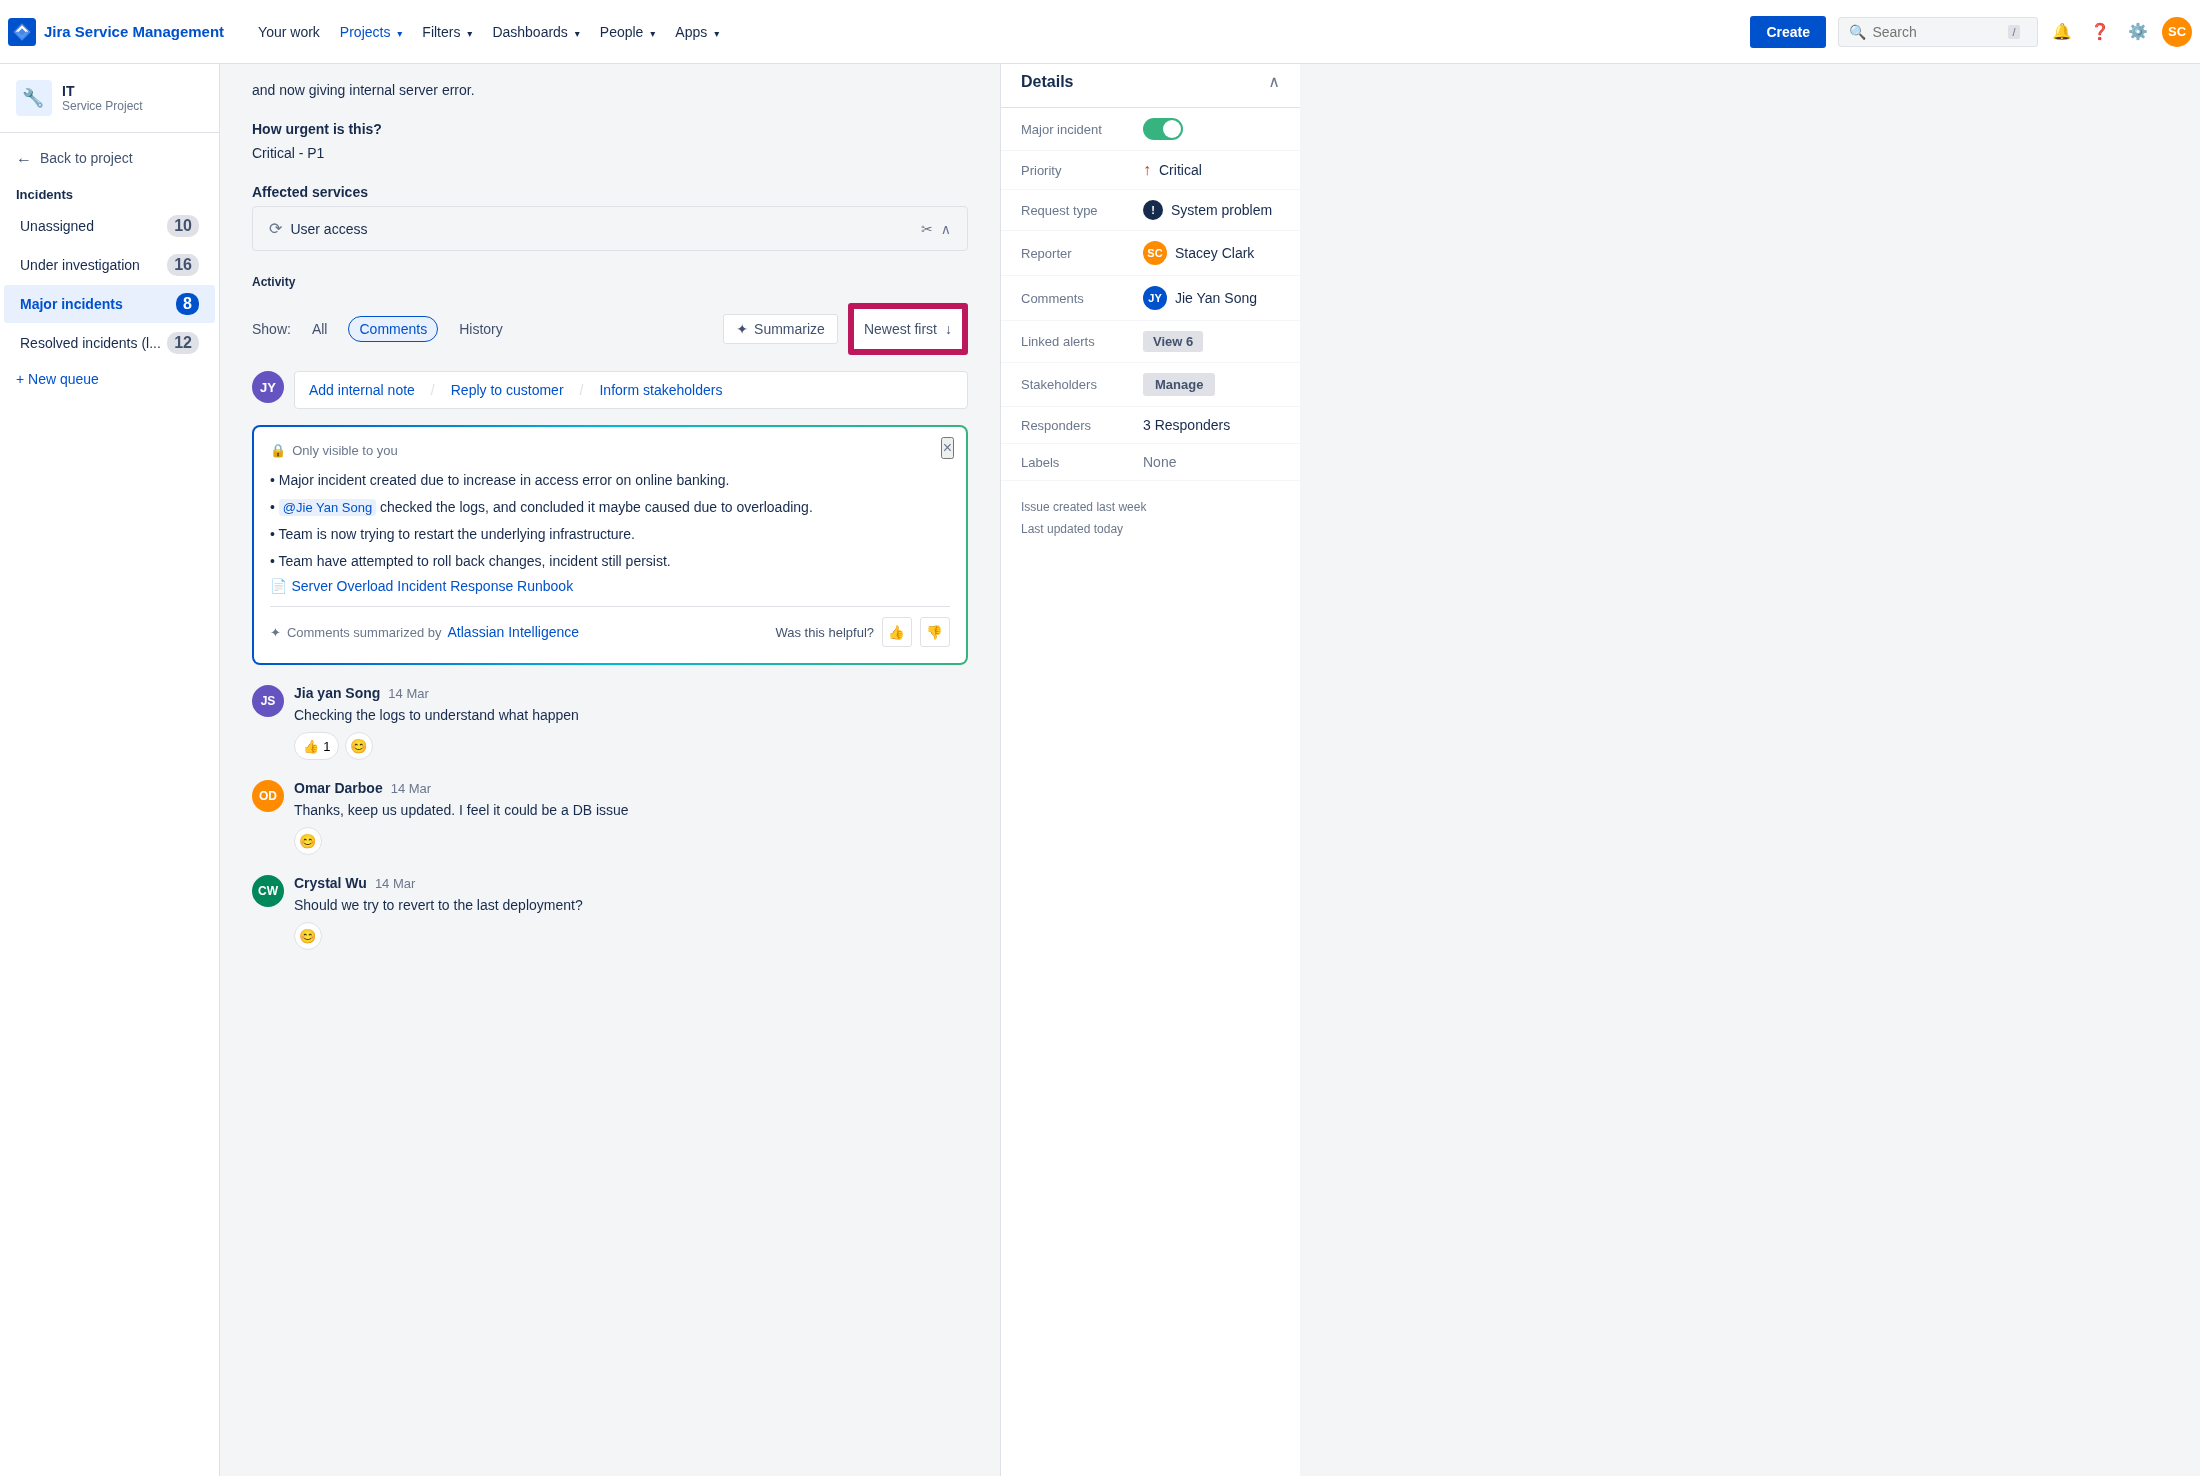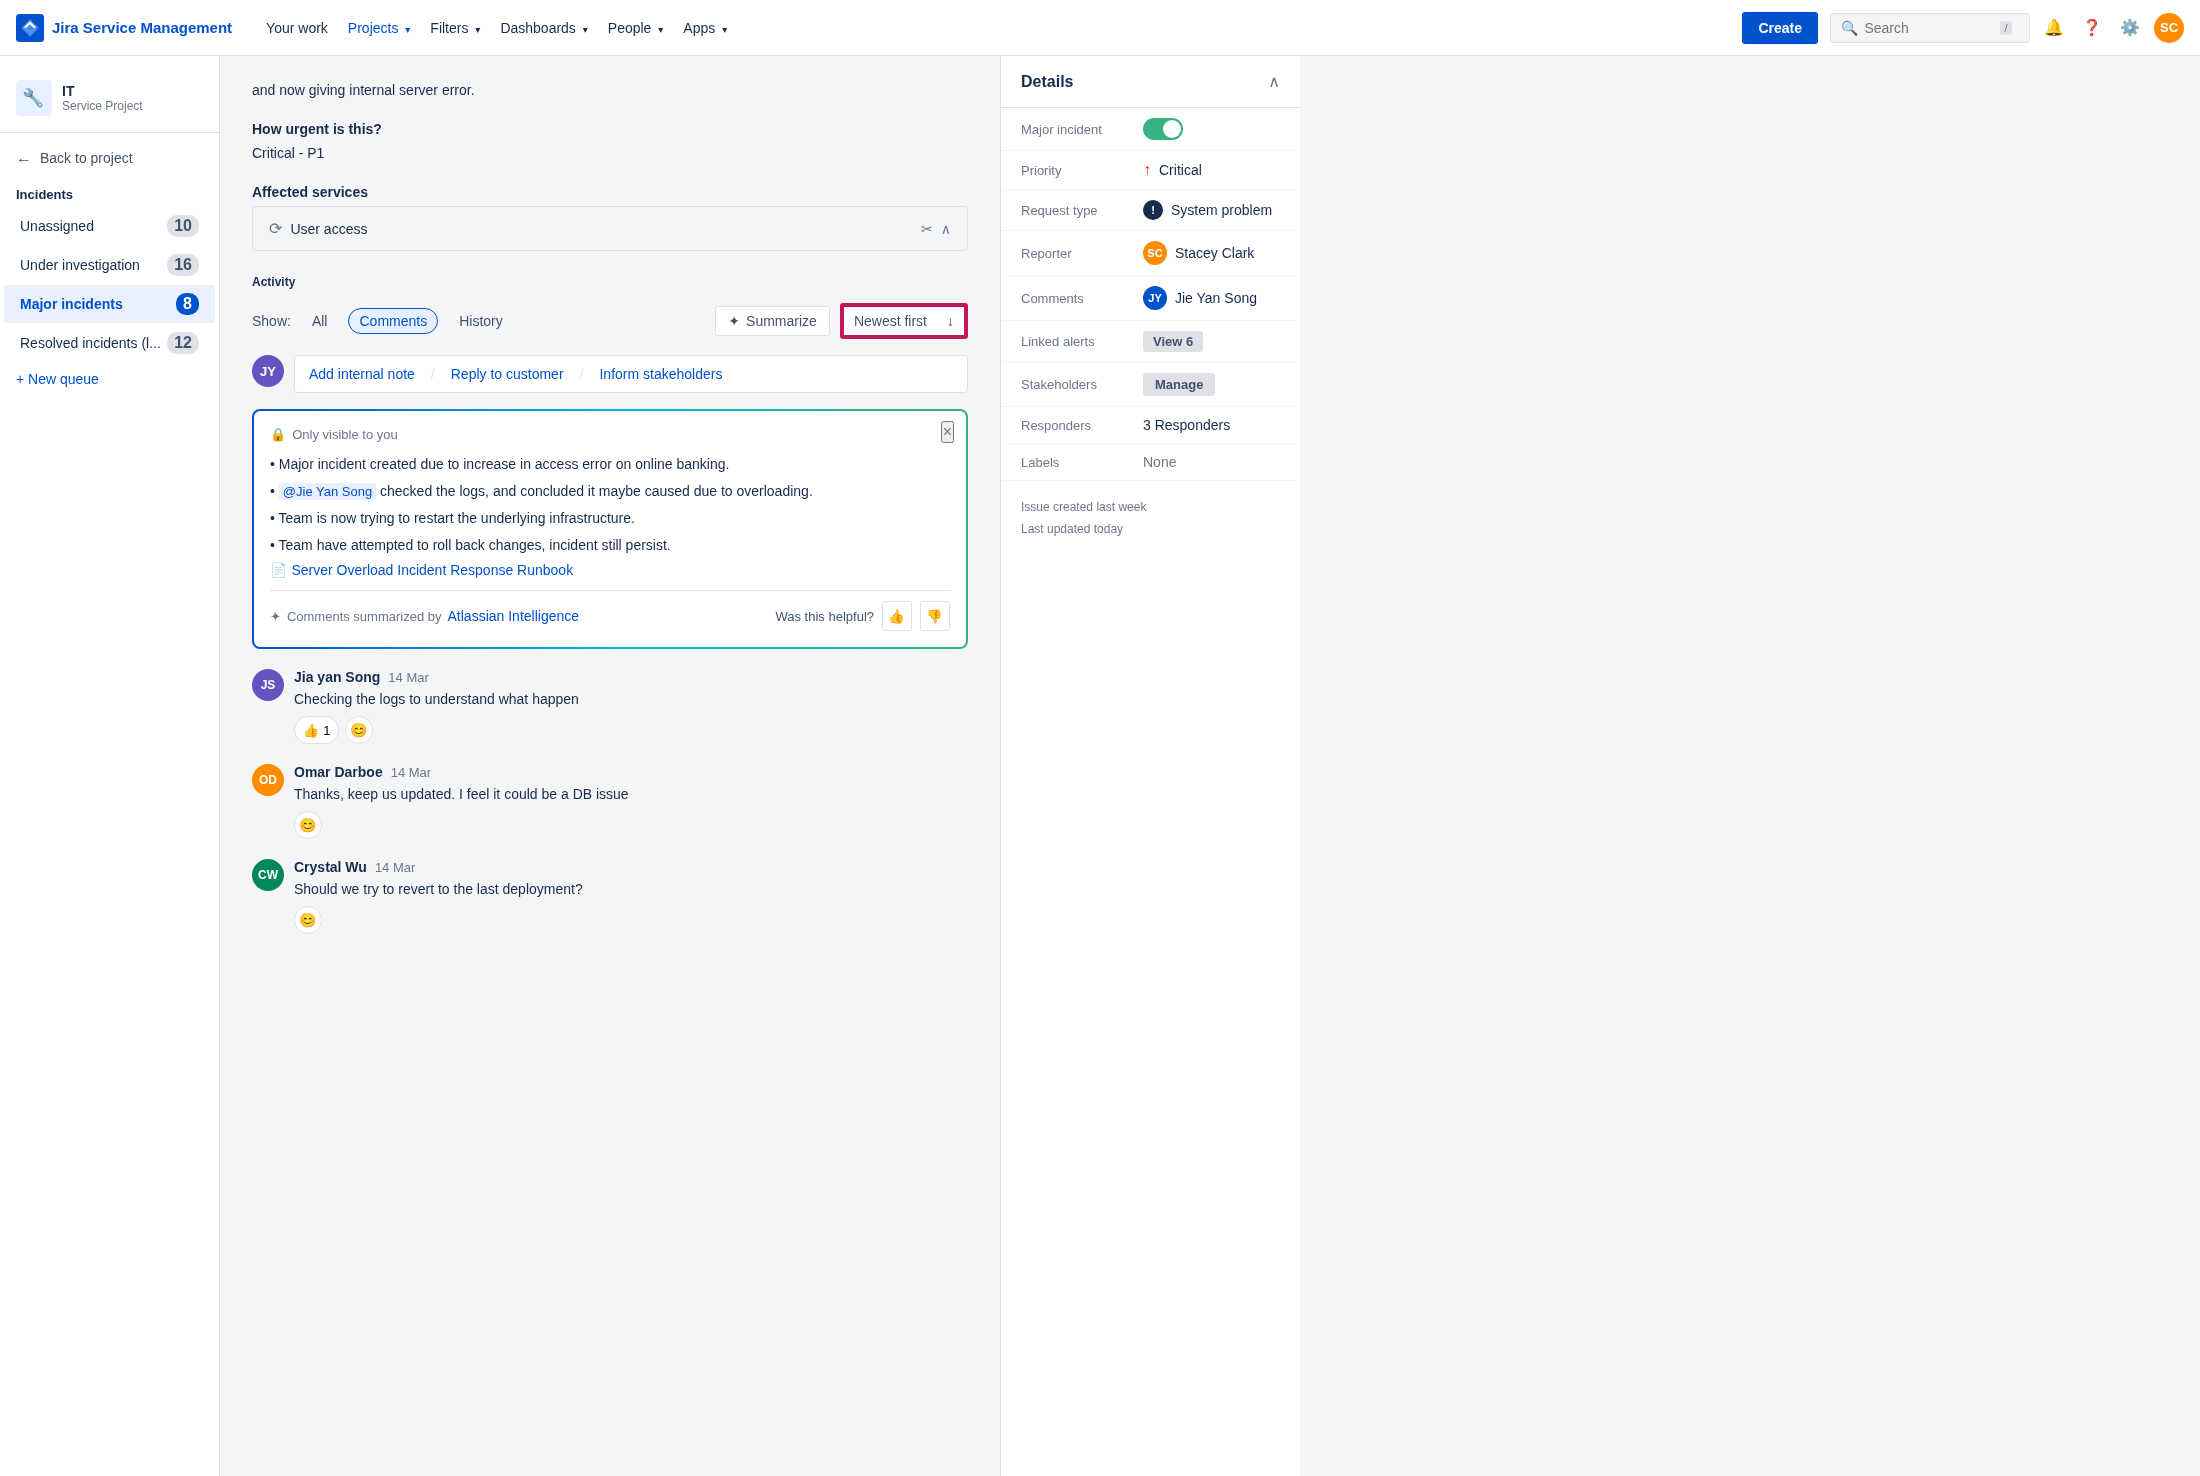--- a/index.html
+++ b/index.html
@@ -1,21 +1,21 @@
 <!DOCTYPE html>
 <html><head>
   <meta charset="utf-8">
   <style>
     * { box-sizing: border-box; margin: 0; padding: 0; }
     body { font-family: -apple-system, BlinkMacSystemFont, 'Segoe UI', Arial, sans-serif; font-size: 14px; color: #172b4d; background: #f4f5f7; }
 
     
     .topnav {
-      display: flex; align-items: center; background: #fff; height: 56px;
-      padding: 0 16px; border-bottom: 1px solid #dfe1e6; position: fixed; top: 0; left: 0; right: 0; z-index: 100;
+      display: flex; align-items: center; background: #fff; height: 64px;
+      padding: 0 8px; border-bottom: 1px solid #dfe1e6; position: fixed; top: 0; left: 0; right: 0; z-index: 100;
     }
     .topnav-logo { display: flex; align-items: center; gap: 8px; margin-right: 24px; color: #0052cc; font-weight: 700; font-size: 15px; white-space: nowrap; }
     .topnav-logo .logo-icon { width: 28px; height: 28px; }
     .topnav-links { display: flex; align-items: center; gap: 0; flex: 1; }
     .topnav-link { padding: 6px 10px; border-radius: 3px; color: #172b4d; cursor: pointer; font-size: 14px; white-space: nowrap; }
     .topnav-link.active { color: #0052cc; }
     .topnav-link .chevron { font-size: 10px; margin-left: 3px; }
     .create-btn { background: #0052cc; color: #fff; border: none; padding: 8px 16px; border-radius: 3px; font-weight: 600; cursor: pointer; font-size: 14px; margin-right: 12px; }
     .topnav-right { display: flex; align-items: center; gap: 10px; margin-left: auto; }
     .search-box { display: flex; align-items: center; background: #f4f5f7; border: 1px solid #dfe1e6; border-radius: 3px; padding: 6px 10px; gap: 6px; width: 200px; }
@@ -59,21 +59,21 @@
     .service-actions { display: flex; gap: 8px; color: #6b778c; }
 
     
     .activity-section { margin-top: 24px; }
     .activity-title { font-weight: 700; font-size: 12px; margin-bottom: 14px; }
     .show-bar { display: flex; align-items: center; gap: 10px; margin-bottom: 16px; flex-wrap: wrap; }
     .show-label { color: #42526e; font-size: 14px; }
     .filter-btn { padding: 4px 10px; border: 1px solid transparent; border-radius: 20px; cursor: pointer; font-size: 14px; color: #42526e; background: transparent; }
     .filter-btn.active { background: #e8f0fe; color: #0052cc; border-color: #0052cc; }
     .summarize-btn { display: flex; align-items: center; gap: 6px; margin-left: auto; padding: 6px 12px; border: 1px solid #dfe1e6; border-radius: 3px; cursor: pointer; background: #fff; font-size: 14px; color: #42526e; }
-    .newest-btn { display: flex; align-items: center; gap: 20px; padding: 6px 10px; border: 4px solid #be185d; border-radius: 3px; cursor: pointer; background: #fff; font-size: 14px; color: #42526e; }
+    .newest-btn { display: flex; align-items: center; gap: 8px; padding: 12px 10px; border: 6px solid #be185d; border-radius: 3px; cursor: pointer; background: #fff; font-size: 14px; color: #42526e; }
 
     
     .comment-input-row { display: flex; align-items: flex-start; gap: 10px; margin-bottom: 16px; }
     .comment-avatar { width: 32px; height: 32px; border-radius: 50%; background: #6554c0; display: flex; align-items: center; justify-content: center; color: #fff; font-size: 13px; font-weight: 700; flex-shrink: 0; }
     .comment-input-box { flex: 1; border: 1px solid #dfe1e6; border-radius: 4px; padding: 10px 14px; display: flex; align-items: center; gap: 12px; background: #fff; cursor: pointer; }
     .comment-actions { display: flex; gap: 16px; }
     .comment-action-link { color: #0052cc; font-size: 14px; cursor: pointer; }
     .divider-line { color: #dfe1e6; }
     .ai-close { position: absolute; top: 10px; right: 12px; cursor: pointer; color: #6b778c; font-size: 16px; }
     .ai-visibility { display: flex; align-items: center; gap: 6px; font-size: 13px; color: #6b778c; margin-bottom: 12px; }

